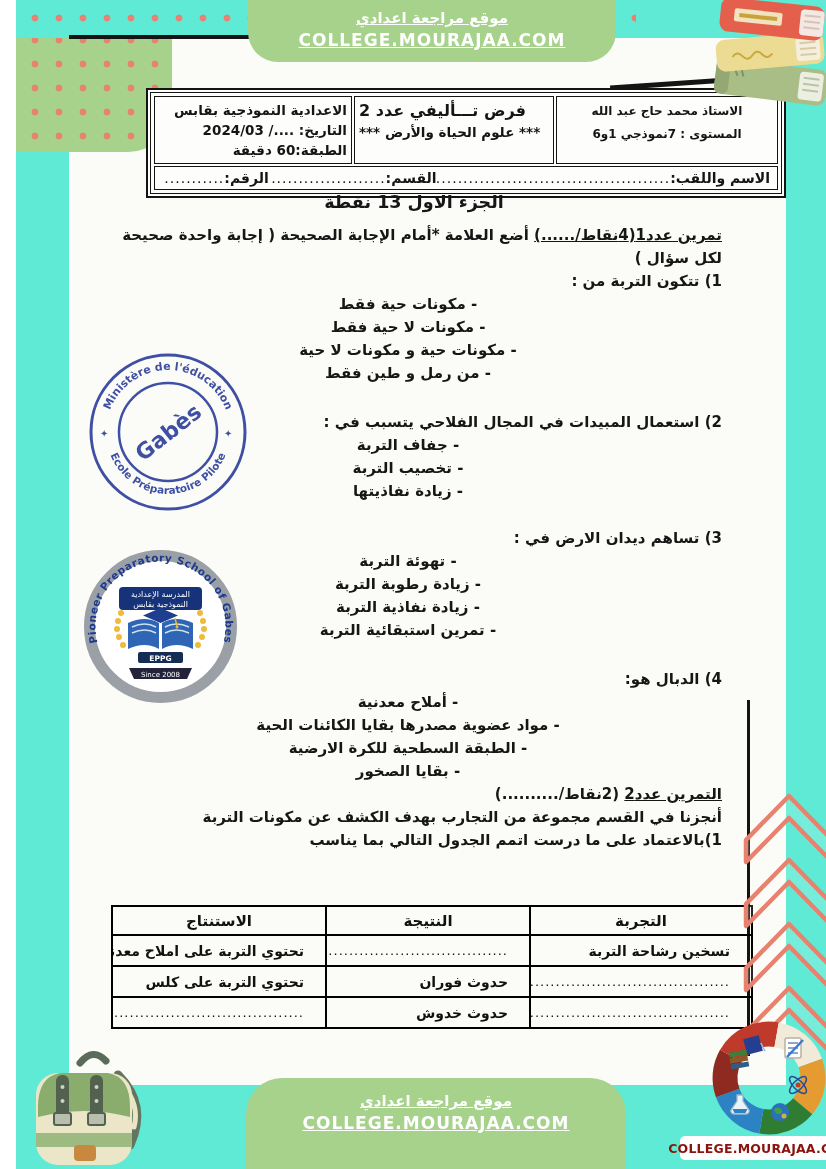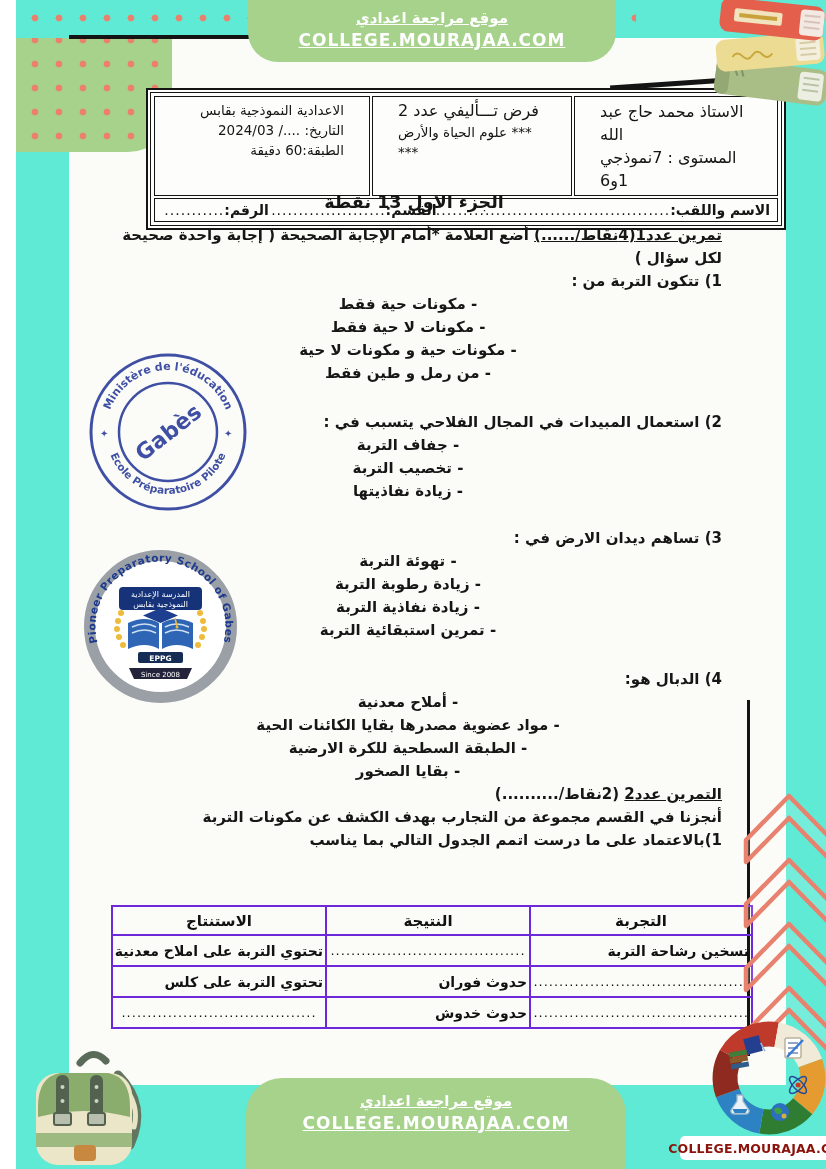--- a/index.html
+++ b/index.html
@@ -20,22 +20,22 @@
   .banner-url{font-size:17px;font-weight:bold;text-decoration:underline;letter-spacing:1px;margin-top:3px;}
   .footer-tab{position:absolute;left:230px;top:1078px;width:380px;height:91px;background:#a6d28c;
           border-radius:36px 36px 0 0;text-align:center;color:#fff;z-index:5;}
   .footer-tab .banner-ar{margin-top:14px;}
 
   
   .htable{position:absolute;left:130px;top:88px;width:640px;border:2px solid #141414;padding:2px;
           background:#fdfdfb;direction:rtl;box-sizing:border-box;}
   .htable-inner{border:1.5px solid #141414;padding:2px;}
   .hrow{display:flex;}
-  .hcell{border:1.5px solid #141414;margin:1px;padding:3px 25px;font-weight:normal;box-sizing:border-box;}
-  .cell-teacher{width:204px;font-size:16px;line-height:23px;text-align:left;}
+  .hcell{border:1.5px solid #141414;margin:1px;padding:3px 4px;font-weight:bold;box-sizing:border-box;}
+  .cell-teacher{width:222px;font-size:12px;line-height:23px;text-align:center;}
   .cell-exam{width:200px;text-align:left;}
   .cell-school{flex:1;font-size:13.5px;line-height:20px;text-align:right;}
   .exam-l1{font-size:16px;line-height:22px;}
   .exam-l2{font-size:13.5px;line-height:20px;}
   .hstrip{border:1.5px solid #141414;margin:1px;padding:3px 7px;display:flex;align-items:baseline;
           font-weight:bold;font-size:14px;white-space:nowrap;overflow:hidden;}
   .hstrip .lbl{flex-shrink:0;}
   .hstrip .fill{overflow:hidden;flex-shrink:1;letter-spacing:1px;font-weight:normal;}
   .hstrip .f1{max-width:238px;} .hstrip .f2{max-width:128px;} .hstrip .f3{max-width:90px;}
 
@@ -44,21 +44,21 @@
            font-weight:bold;font-size:15px;color:#161616;}
   .p1-title{text-align:center;font-size:17.5px;margin:0 0 12px 0;font-weight:bold;}
   .line{line-height:23px;}
   .opt{line-height:23px;padding-right:12px;text-align:center;}
   .ex-label{text-decoration:underline;}
   .sp26{height:26px;} .sp24{height:24px;}
 
   
   .btable{position:absolute;left:95px;top:905px;width:640px;direction:rtl;border-collapse:collapse;
           font-weight:bold;color:#111;table-layout:fixed;}
-  .btable th,.btable td{border:2px solid #6d28d9;padding:2px 2px;white-space:nowrap;overflow:hidden;}
+  .btable th,.btable td{border:2px solid #000000;padding:2px 21px;white-space:nowrap;overflow:hidden;}
   .btable th{height:23px;font-size:15px;text-align:center;}
   .btable td{height:25px;font-size:14px;text-align:right;}
   .btable td.dotcell{text-align:center;font-size:13px;font-weight:normal;letter-spacing:1px;}
 
   .brand-strip{position:absolute;left:664px;top:1136px;width:162px;height:24px;background:#fff;
           border-radius:5px;display:flex;align-items:center;justify-content:center;
           font-size:12.5px;font-weight:bold;color:#8c130c;letter-spacing:0.2px;z-index:6;}
   .abs{position:absolute;}
 </style>
 </head>

